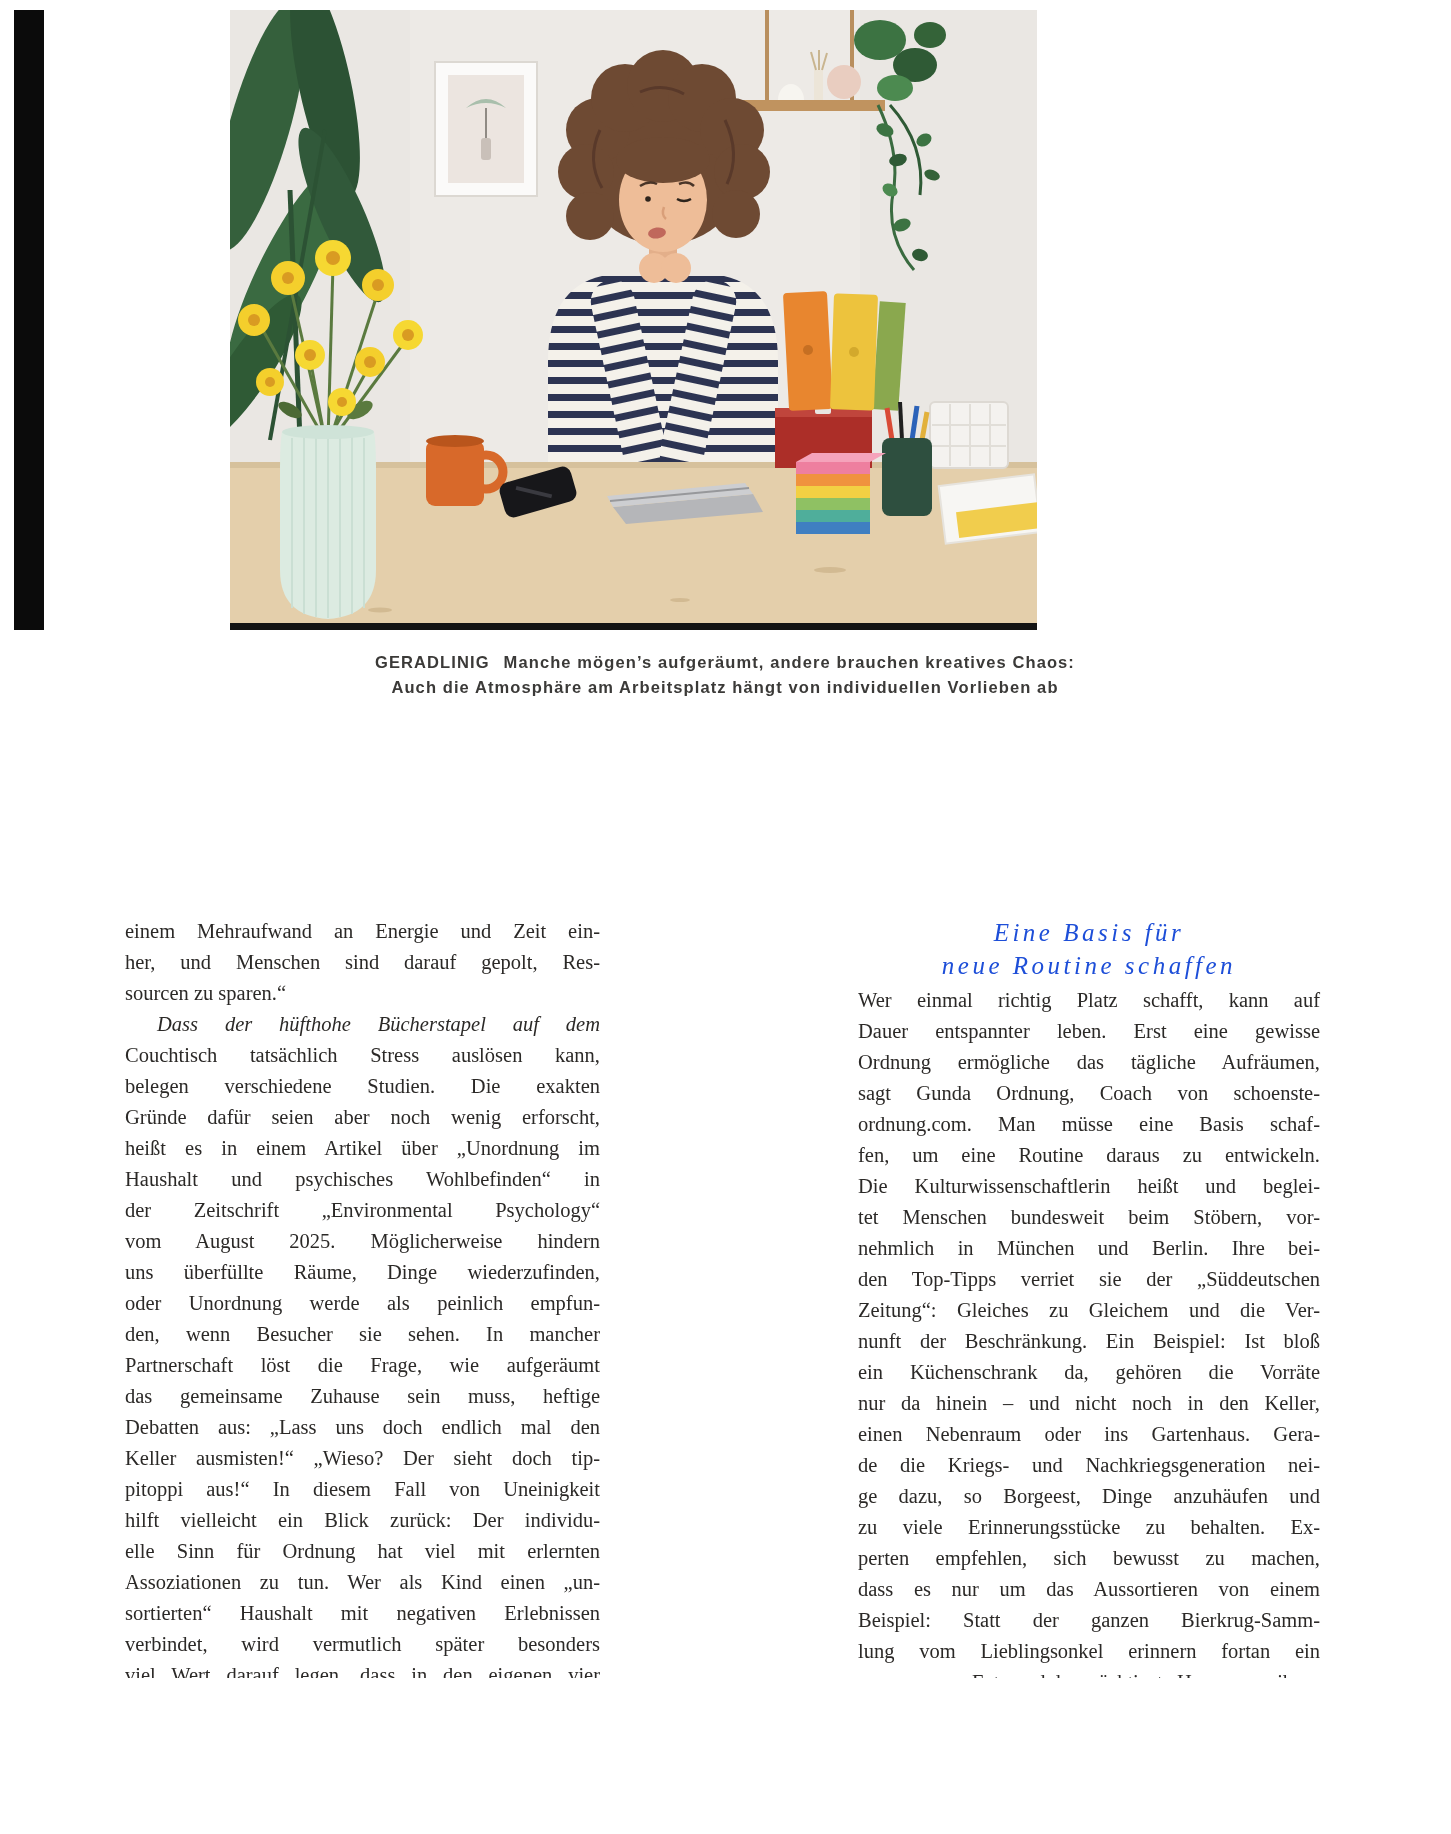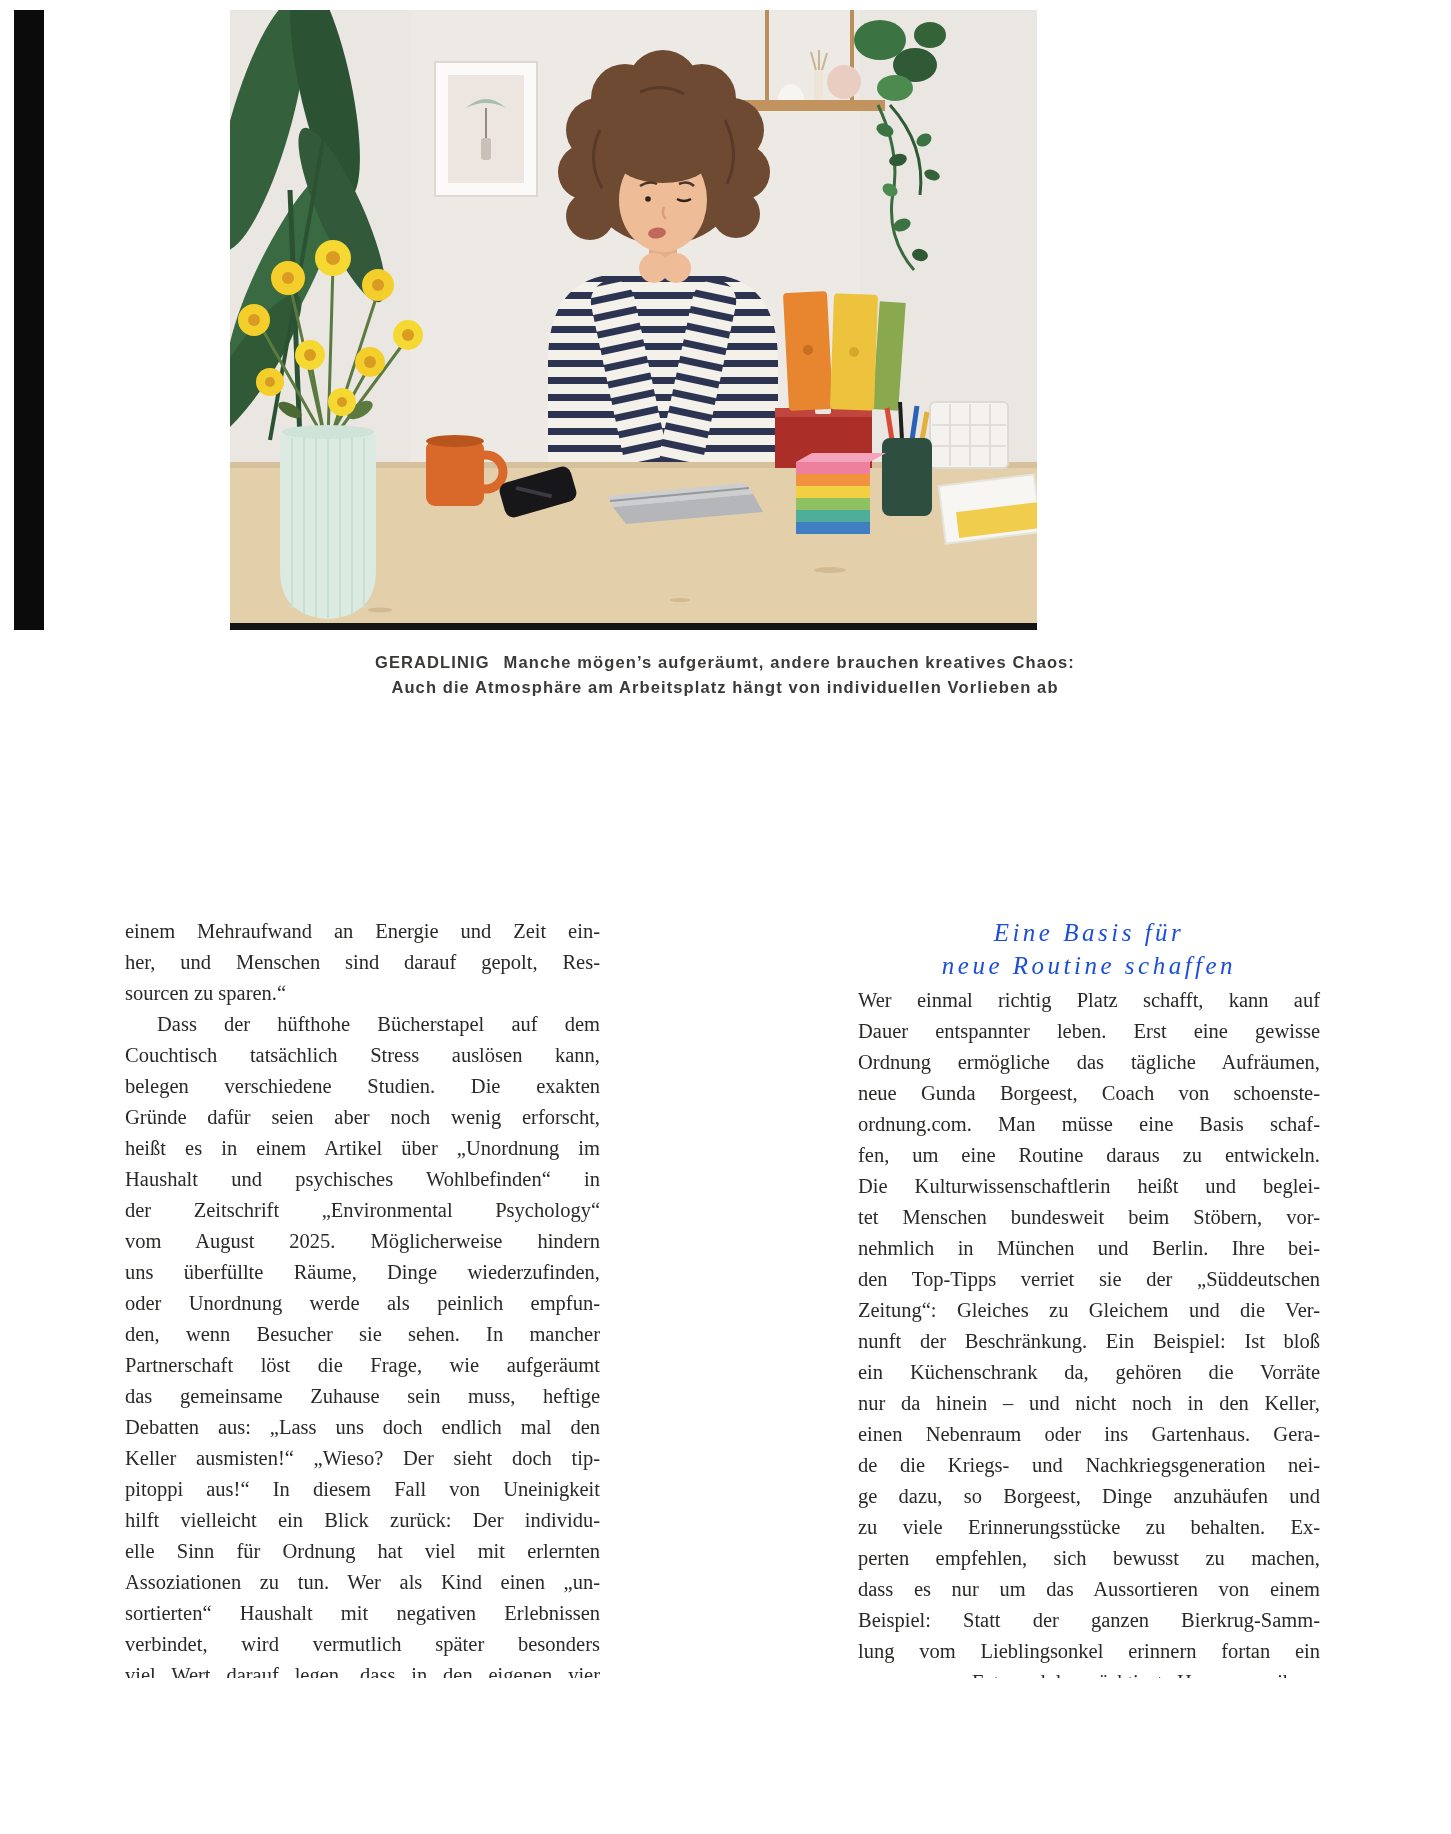--- a/index.html
+++ b/index.html
@@ -10,21 +10,21 @@
   .hero svg{display:block;}
   .caption{position:absolute;left:125px;top:650px;width:1200px;text-align:center;
            font-family:"Liberation Sans","DejaVu Sans",sans-serif;font-weight:bold;
            font-size:16.5px;line-height:25px;letter-spacing:1.1px;color:#3b3a38;}
   .cap-key{margin-right:14px;}
   .columns{position:absolute;left:125px;top:916px;width:1195px;display:flex;justify-content:space-between;}
   .col-left{width:475px;}
   .col-right{width:462px;}
   .tl{font-size:20.5px;line-height:31px;color:#2b2927;text-align:justify;text-align-last:justify;white-space:normal;}
   .tl-end{text-align-last:left;}
-  .tl-indent{text-indent:32px;}
+  .tl-indent{text-indent:32px;font-style:italic;}
   .tl-last-flex{display:flex;justify-content:flex-end;align-items:baseline;}
   .heading{font-style:italic;font-size:25px;line-height:33px;letter-spacing:3.5px;
            text-align:center;color:#1d4ed8;margin-bottom:3px;}
   .cont-arrow{font-size:15px;color:#1b1b1b;font-family:"DejaVu Sans",sans-serif;}
   .page-number{position:absolute;right:113px;top:1764px;font-size:38px;color:#0369a1;
                font-family:"Liberation Serif","DejaVu Serif",serif;}
 </style>
 </head>
 <body>
 
@@ -276,21 +276,21 @@
     </div>
     <div class="col-right">
       <div class="heading">
         <div>Eine Basis für</div>
         <div>neue Routine schaffen</div>
       </div>
       <div id="right-para">
           <div class="tl">Wer einmal richtig Platz schafft, kann auf</div>
           <div class="tl">Dauer entspannter leben. Erst eine gewisse</div>
           <div class="tl">Ordnung ermögliche das tägliche Aufräumen,</div>
-          <div class="tl">neue Gunda Borgeest, Coach von schoenste-</div>
+          <div class="tl">sagt Gunda Ordnung, Coach von schoenste-</div>
           <div class="tl">ordnung.com. Man müsse eine Basis schaf-</div>
           <div class="tl">fen, um eine Routine daraus zu entwickeln.</div>
           <div class="tl">Die Kulturwissenschaftlerin heißt und beglei-</div>
           <div class="tl">tet Menschen bundesweit beim Stöbern, vor-</div>
           <div class="tl">nehmlich in München und Berlin. Ihre bei-</div>
           <div class="tl">den Top-Tipps verriet sie der „Süddeutschen</div>
           <div class="tl">Zeitung“: Gleiches zu Gleichem und die Ver-</div>
           <div class="tl">nunft der Beschränkung. Ein Beispiel: Ist bloß</div>
           <div class="tl">ein Küchenschrank da, gehören die Vorräte</div>
           <div class="tl">nur da hinein – und nicht noch in den Keller,</div>

